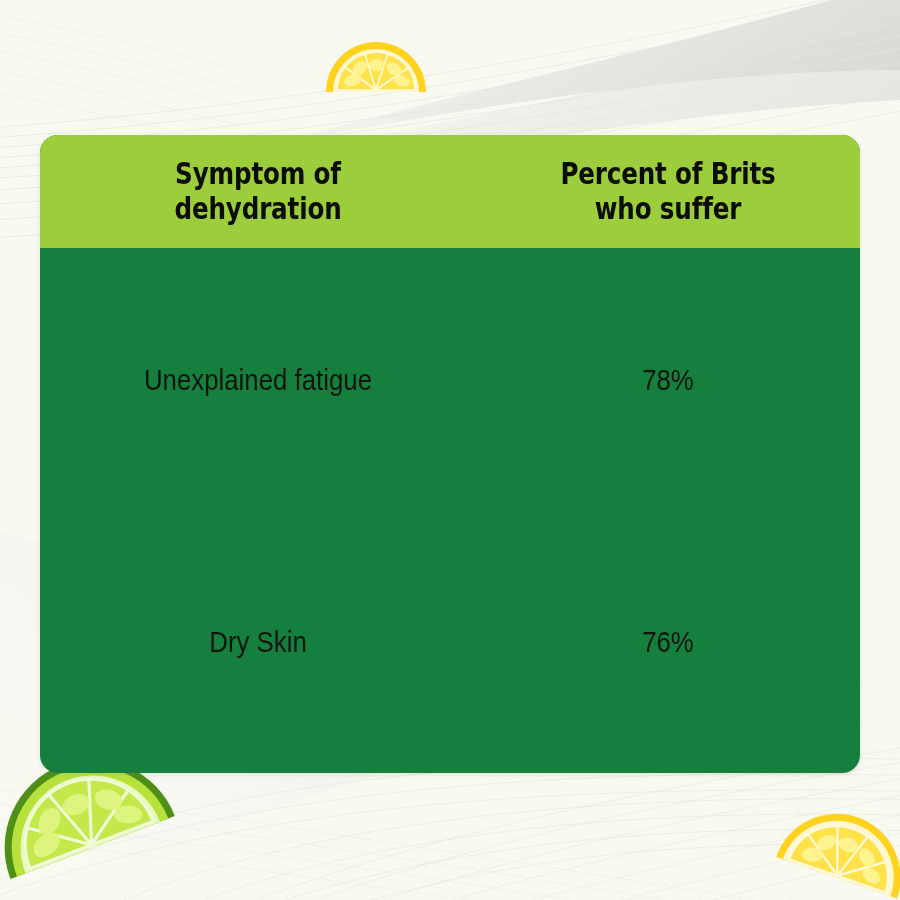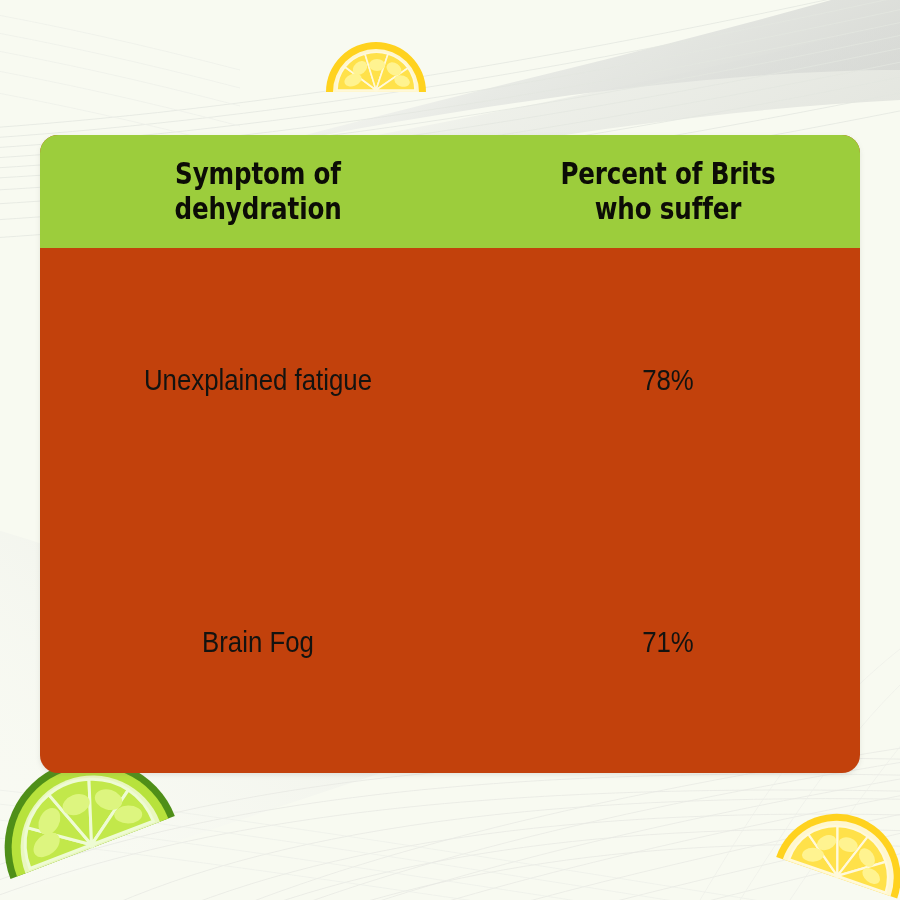--- a/index.html
+++ b/index.html
@@ -43,21 +43,21 @@
 
   
   #table-card {
     position: absolute;
     left: 40px;
     top: 135px;
     width: 820px;
     height: 638px;
     border-radius: 18px;
     overflow: hidden;
-    background: #c2410c;
+    background: #15803d;
     box-shadow: 0 2px 5px rgba(120,120,110,0.16);
   }
 
   #table-header {
     display: flex;
     height: 113px;
     background: #9ccd3c;
   }
 
   .hcell {
@@ -283,19 +283,19 @@
         </div>
       </div>
     </div>
 
     <div id="table-body">
       <div class="row">
         <div class="cell col-1">Unexplained fatigue</div>
         <div class="cell col-2">78%</div>
       </div>
       <div class="row">
-        <div class="cell col-1">Brain Fog</div>
-        <div class="cell col-2">71%</div>
+        <div class="cell col-1">Dry Skin</div>
+        <div class="cell col-2">76%</div>
       </div>
     </div>
 
   </div>
 </div>
 
 </body></html>

